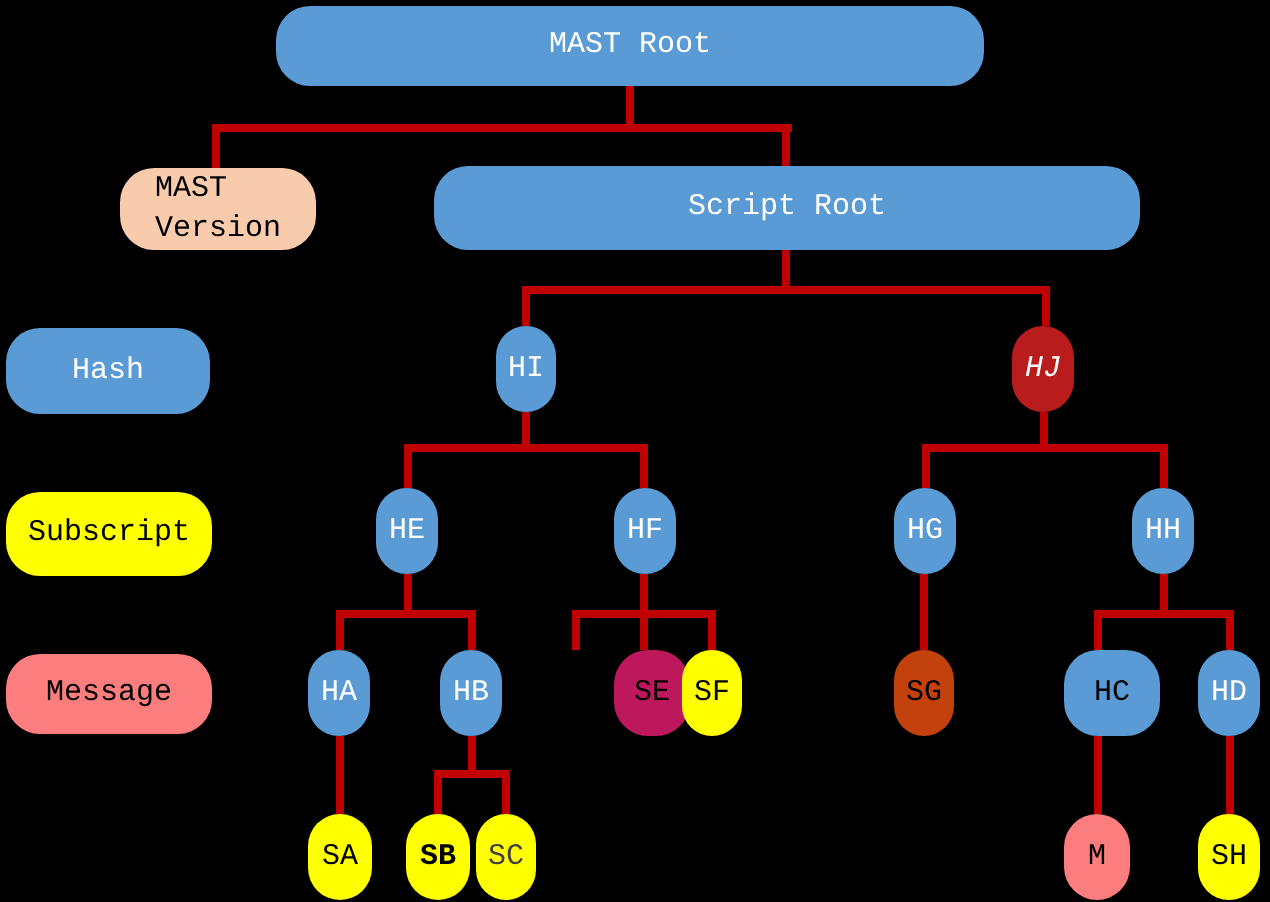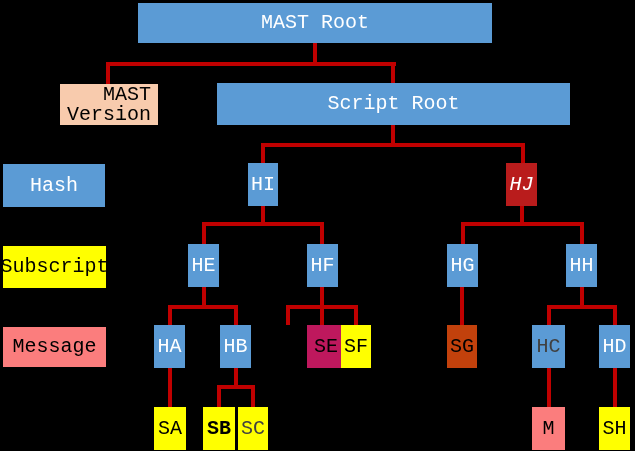--- a/index.html
+++ b/index.html
@@ -13,25 +13,26 @@
     height: 451px;
     background: #000000;
     overflow: hidden;
     font-family: "Liberation Mono", "DejaVu Sans Mono", monospace;
   }
   .node {
     position: absolute;
     display: flex;
     align-items: center;
     justify-content: center;
-    text-align: right;
-    font-size: 20px;
+    text-align: left;
+    font-size: 15px;
     line-height: 20px;
     white-space: pre-line;
     box-sizing: border-box;
+    border-radius: 17px;
   }
   .edge {
     position: absolute;
   }
 </style>
 </head>
 <body>
 
 <div id="canvas" style="background: rgb(0, 0, 0);">
     <div class="edge" style="left: 313px; top: 43px; width: 4px; height: 23px; background: rgb(192, 0, 0);"></div>
@@ -82,20 +83,20 @@
     <div class="node" style="left: 188px; top: 244px; width: 31px; height: 43px; background: rgb(91, 155, 213); color: rgb(255, 255, 255);">HE</div>
     <div class="node" style="left: 307px; top: 244px; width: 31px; height: 43px; background: rgb(91, 155, 213); color: rgb(255, 255, 255);">HF</div>
     <div class="node" style="left: 447px; top: 244px; width: 31px; height: 43px; background: rgb(91, 155, 213); color: rgb(255, 255, 255);">HG</div>
     <div class="node" style="left: 566px; top: 244px; width: 31px; height: 43px; background: rgb(91, 155, 213); color: rgb(255, 255, 255);">HH</div>
     <div class="node" style="left: 3px; top: 327px; width: 103px; height: 40px; background: rgb(251, 125, 125); color: rgb(0, 0, 0);">Message</div>
     <div class="node" style="left: 154px; top: 325px; width: 31px; height: 43px; background: rgb(91, 155, 213); color: rgb(255, 255, 255);">HA</div>
     <div class="node" style="left: 220px; top: 325px; width: 31px; height: 43px; background: rgb(91, 155, 213); color: rgb(255, 255, 255);">HB</div>
     <div class="node" style="left: 307px; top: 325px; width: 38px; height: 43px; background: #be185d; color: rgb(0, 0, 0);">SE</div>
     <div class="node" style="left: 341px; top: 325px; width: 30px; height: 43px; background: rgb(255, 255, 0); color: rgb(0, 0, 0);">SF</div>
     <div class="node" style="left: 447px; top: 325px; width: 30px; height: 43px; background: #c2410c; color: rgb(0, 0, 0);">SG</div>
-    <div class="node" style="left: 532px; top: 325px; width: 33px; height: 43px; background: rgb(91, 155, 213); color: #404040;">HC</div>
+    <div class="node" style="left: 532px; top: 325px; width: 48px; height: 43px; background: rgb(91, 155, 213); color: #000000;">HC</div>
     <div class="node" style="left: 599px; top: 325px; width: 31px; height: 43px; background: rgb(91, 155, 213); color: rgb(255, 255, 255);">HD</div>
     <div class="node" style="left: 154px; top: 407px; width: 32px; height: 43px; background: rgb(255, 255, 0); color: rgb(0, 0, 0);">SA</div>
     <div class="node" style="left: 203px; top: 407px; width: 32px; height: 43px; background: rgb(255, 255, 0); color: rgb(0, 0, 0); font-weight: bold;">SB</div>
     <div class="node" style="left: 238px; top: 407px; width: 30px; height: 43px; background: rgb(255, 255, 0); color: #404040;">SC</div>
     <div class="node" style="left: 532px; top: 407px; width: 33px; height: 43px; background: rgb(251, 125, 125); color: rgb(0, 0, 0);">M</div>
     <div class="node" style="left: 599px; top: 407px; width: 31px; height: 43px; background: rgb(255, 255, 0); color: rgb(0, 0, 0);">SH</div>
   </div>
 
 </body></html>

